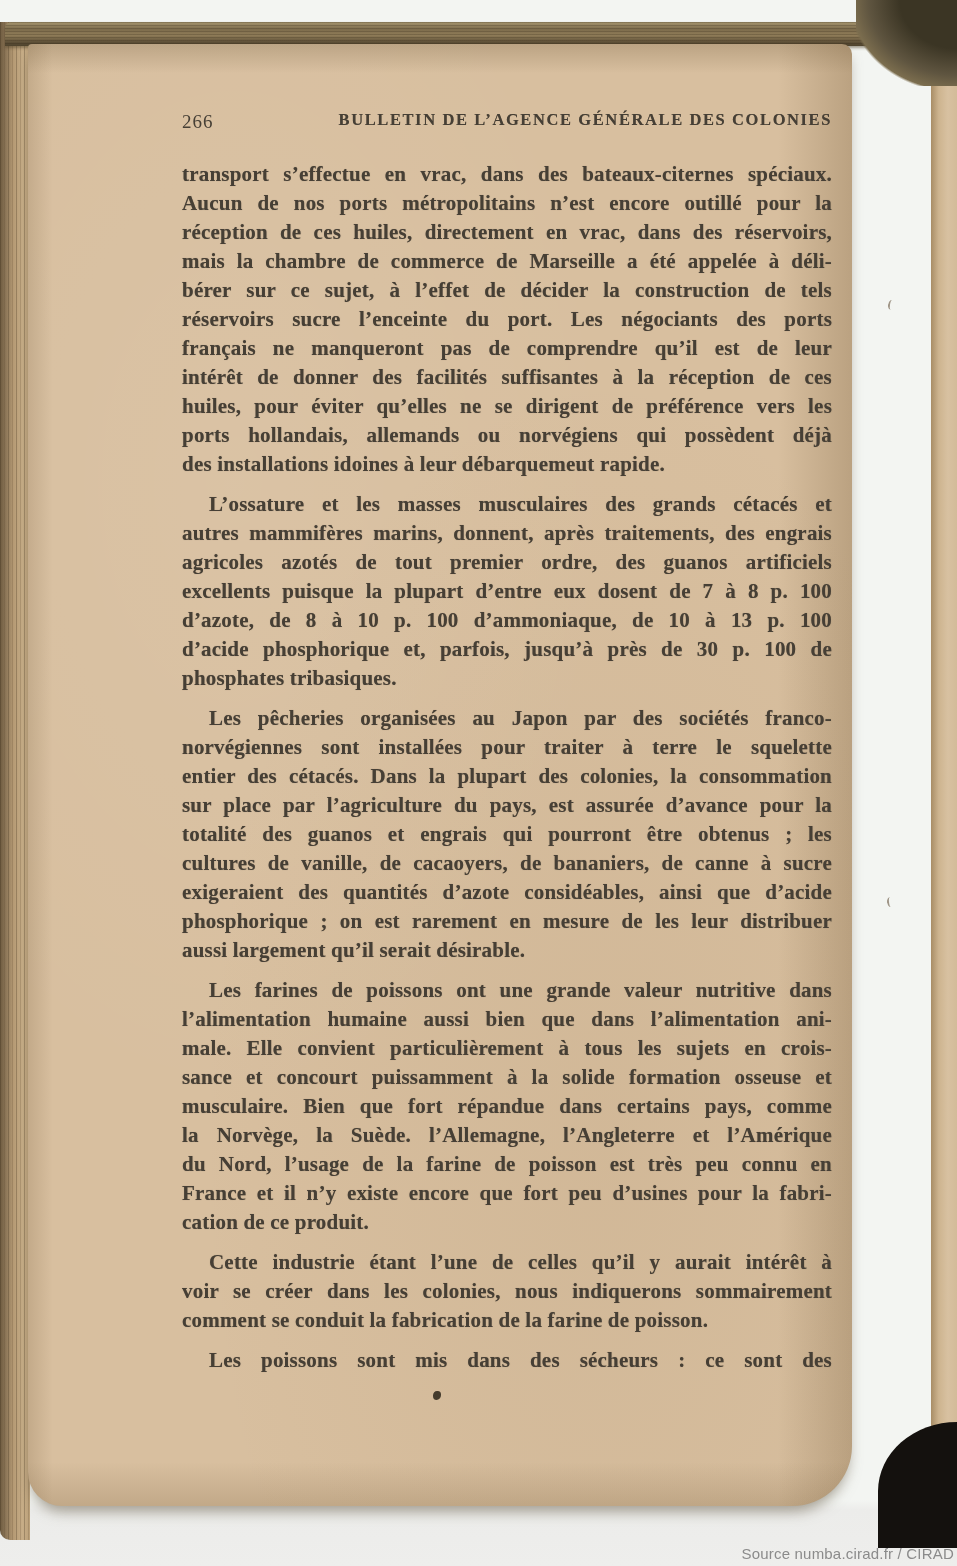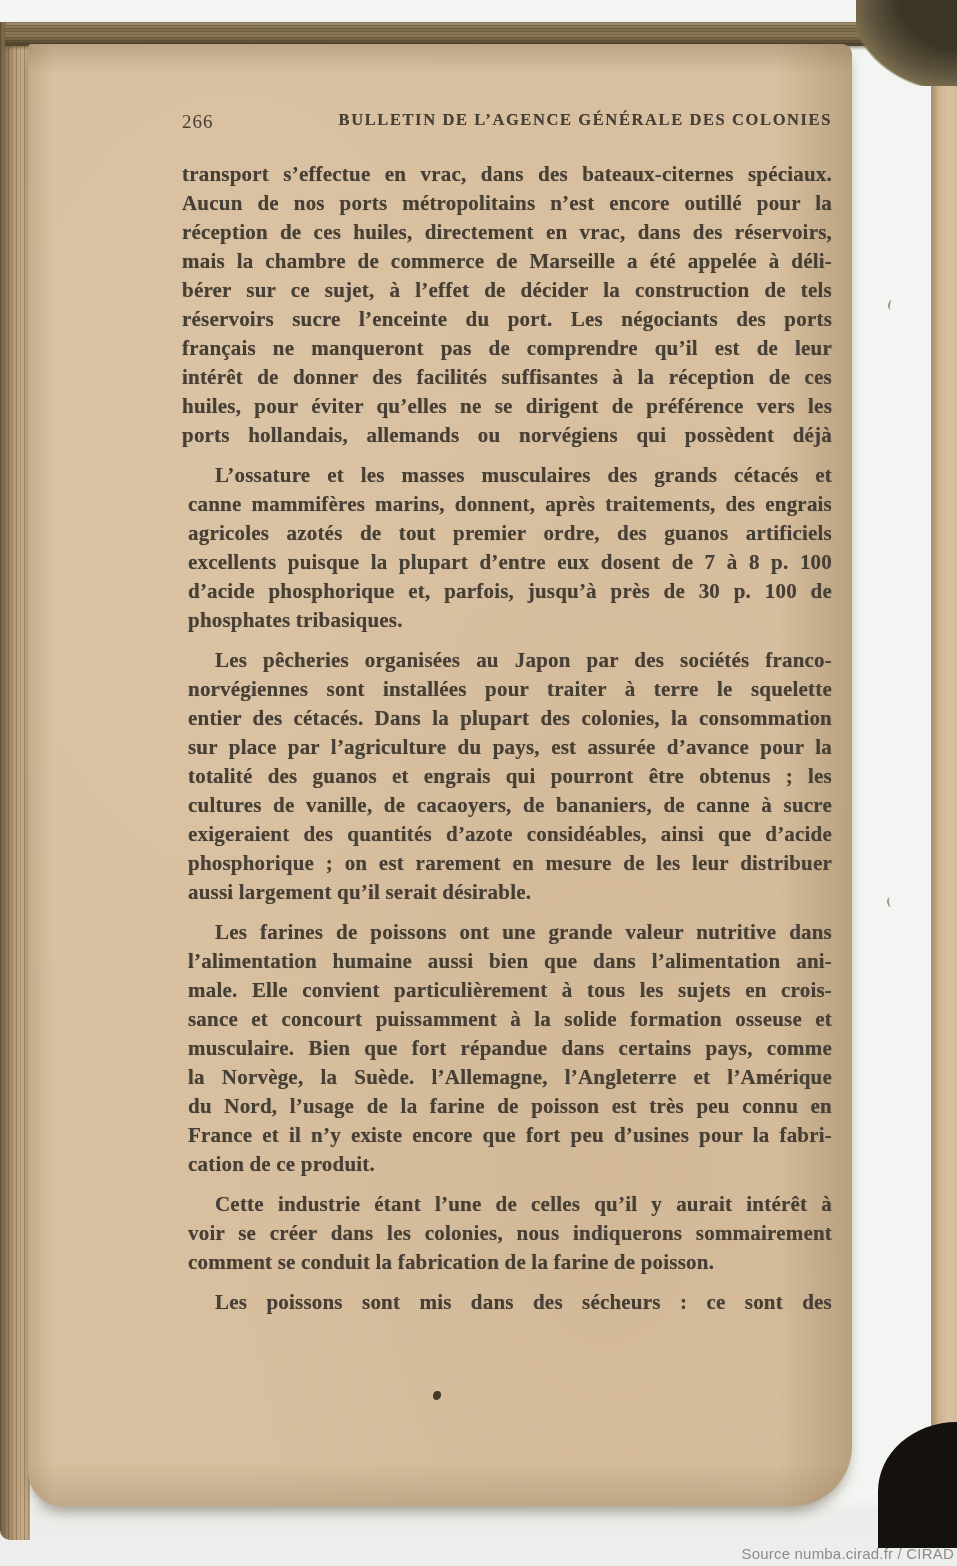--- a/index.html
+++ b/index.html
@@ -75,21 +75,21 @@
   }
   .text-block{
     position:absolute;left:154px;top:116px;width:650px;
     color:#463f35;
     font-size:21px;line-height:29px;
     letter-spacing:.2px;
     text-shadow:0 0 .7px rgba(70,60,48,.5);
     font-weight:bold;
   }
   .para{margin:0 0 0 0;}
-  .para + .para{margin-top:11px;margin-left:6px;}
+  .para + .para{margin-top:11px;}
   .line{
     text-align:justify;
     -moz-text-align-last:justify;
     text-align-last:justify;
     white-space:normal;
   }
   .line.endline{
     -moz-text-align-last:left;
     text-align-last:left;
   }
@@ -142,26 +142,28 @@
           <div class="line">transport s’effectue en vrac, dans des bateaux-citernes spéciaux.</div>
           <div class="line">Aucun de nos ports métropolitains n’est encore outillé pour la</div>
           <div class="line">réception de ces huiles, directement en vrac, dans des réservoirs,</div>
           <div class="line">mais la chambre de commerce de Marseille a été appelée à déli-</div>
           <div class="line">bérer sur ce sujet, à l’effet de décider la construction de tels</div>
           <div class="line">réservoirs sucre l’enceinte du port. Les négociants des ports</div>
           <div class="line">français ne manqueront pas de comprendre qu’il est de leur</div>
           <div class="line">intérêt de donner des facilités suffisantes à la réception de ces</div>
           <div class="line">huiles, pour éviter qu’elles ne se dirigent de préférence vers les</div>
           <div class="line">ports hollandais, allemands ou norvégiens qui possèdent déjà</div>
+          <div class="line endline">des installations idoines à leur débarquemeut rapide.</div>
         </div>
         <div class="para">
           <div class="line indent">L’ossature et les masses musculaires des grands cétacés et</div>
-          <div class="line">canne mammifères marins, donnent, après traitements, des engrais</div>
+          <div class="line">autres mammifères marins, donnent, après traitements, des engrais</div>
           <div class="line">agricoles azotés de tout premier ordre, des guanos artificiels</div>
           <div class="line">excellents puisque la plupart d’entre eux dosent de 7 à 8 p. 100</div>
+          <div class="line">d’azote, de 8 à 10 p. 100 d’ammoniaque, de 10 à 13 p. 100</div>
           <div class="line">d’acide phosphorique et, parfois, jusqu’à près de 30 p. 100 de</div>
           <div class="line endline">phosphates tribasiques.</div>
         </div>
         <div class="para">
           <div class="line indent">Les pêcheries organisées au Japon par des sociétés franco-</div>
           <div class="line">norvégiennes sont installées pour traiter à terre le squelette</div>
           <div class="line">entier des cétacés. Dans la plupart des colonies, la consommation</div>
           <div class="line">sur place par l’agriculture du pays, est assurée d’avance pour la</div>
           <div class="line">totalité des guanos et engrais qui pourront être obtenus ; les</div>
           <div class="line">cultures de vanille, de cacaoyers, de bananiers, de canne à sucre</div>

